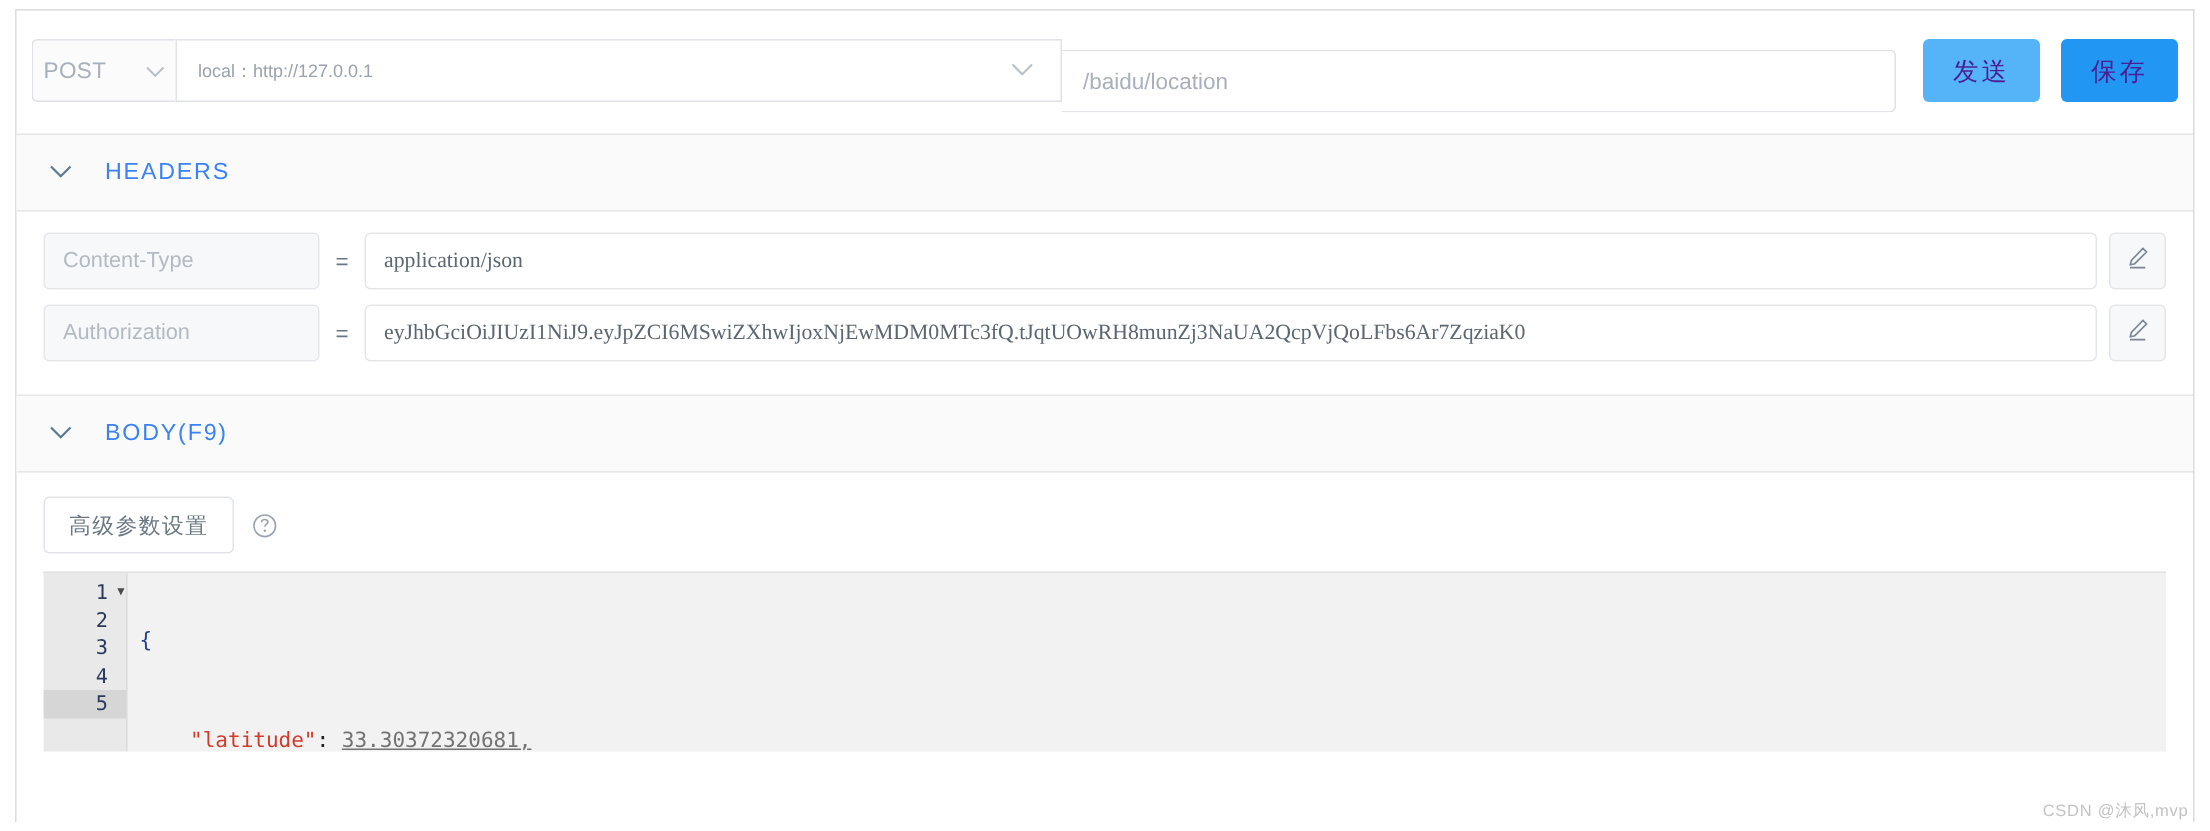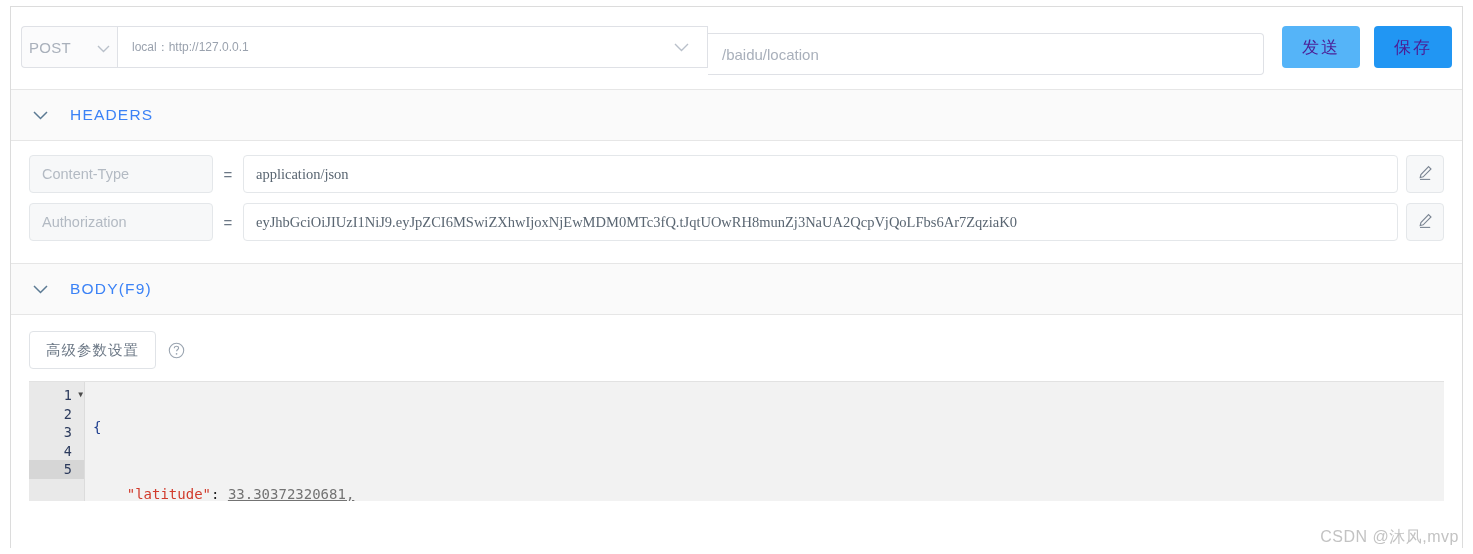--- a/index.html
+++ b/index.html
@@ -247,21 +247,21 @@
   }
   .tok-brace  { color: #1f3f8f; }
   .tok-key    { color: #d13b2c; }
   .tok-punct  { color: #1f1f1f; }
   .tok-num    { color: #737373; text-decoration: underline; }
 
   
   .watermark {
     position: absolute;
     right: 14px; bottom: 6px;
-    font-size: 16px;
+    font-size: 11px;
     color: #c3c3c3;
     letter-spacing: .5px;
     user-select: none;
   }
 </style>
 </head>
 <body>
 
 <div id="app">
   <div class="card">

